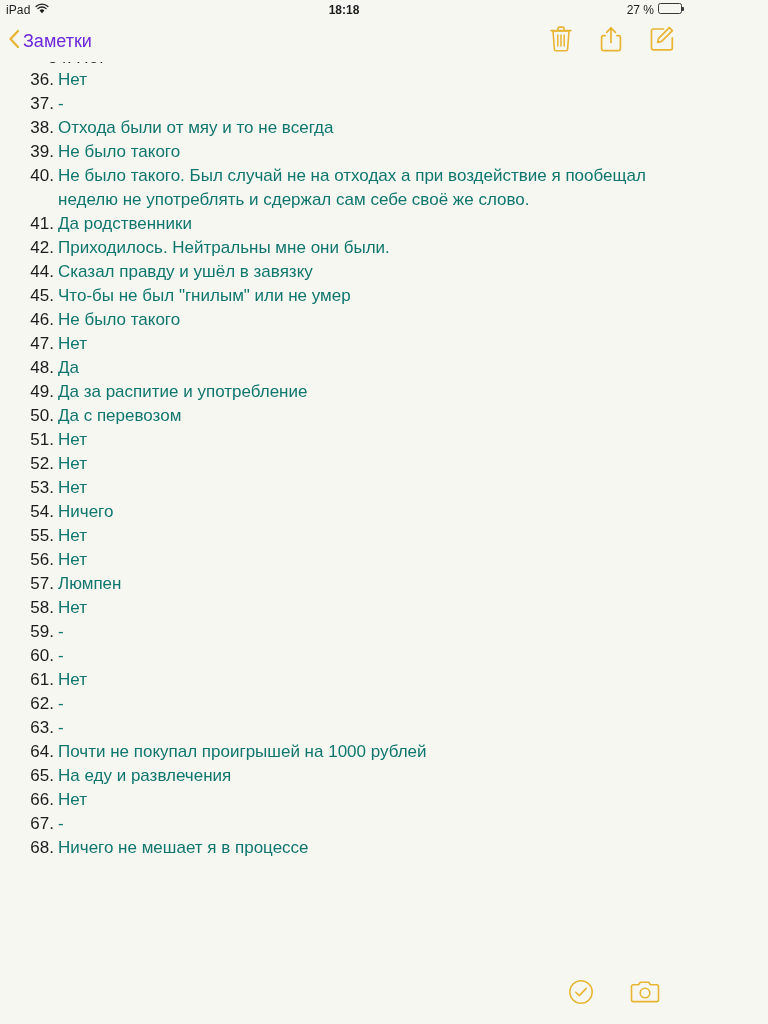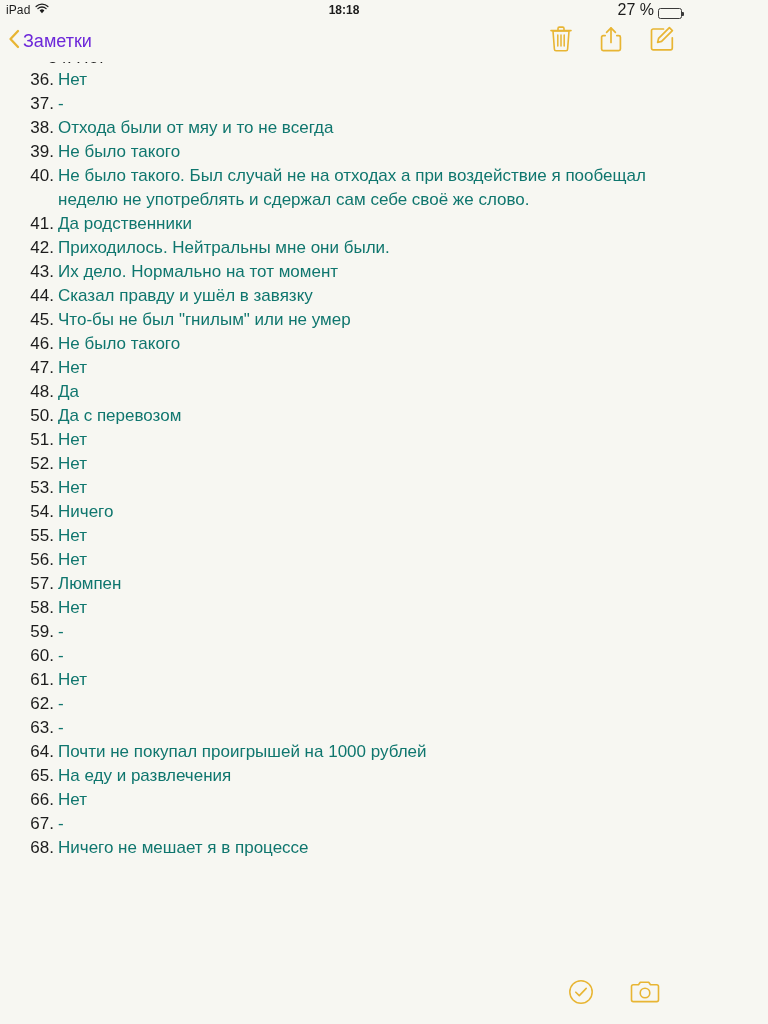--- a/index.html
+++ b/index.html
@@ -38,23 +38,23 @@
     position: absolute;
     left: 0; right: 0;
     text-align: center;
     font-size: 12px;
     font-weight: 600;
     pointer-events: none;
   }
   .sb-right {
     margin-left: auto;
     display: flex;
-    align-items: flex-end;
+    align-items: flex-start;
     gap: 4px;
-    font-size: 16px;
+    font-size: 12px;
   }
   .battery {
     position: relative;
     width: 24px;
     height: 11px;
     border: 1px solid #3a3a3a;
     border-radius: 2.5px;
     padding: 1px;
   }
   .battery::after {
@@ -241,42 +241,42 @@
         </li>
         <li>
           <span class="num">41.</span>
           <span class="txt">Да родственники</span>
         </li>
         <li>
           <span class="num">42.</span>
           <span class="txt">Приходилось. Нейтральны мне они были.</span>
         </li>
         <li>
-          <span class="num">43.</span>
-          <span class="txt">Их дело. Нормально на тот момент</span>
-        </li>
-        <li>
           <span class="num">44.</span>
           <span class="txt">Сказал правду и ушёл в завязку</span>
         </li>
         <li>
           <span class="num">45.</span>
           <span class="txt">Что-бы не был "гнилым" или не умер</span>
         </li>
         <li>
           <span class="num">46.</span>
           <span class="txt">Не было такого</span>
         </li>
         <li>
           <span class="num">47.</span>
           <span class="txt">Нет</span>
         </li>
         <li>
           <span class="num">48.</span>
           <span class="txt">Да</span>
+        </li>
+        <li>
+          <span class="num">49.</span>
+          <span class="txt">Да за распитие и употребление</span>
         </li>
         <li>
           <span class="num">50.</span>
           <span class="txt">Да с перевозом</span>
         </li>
         <li>
           <span class="num">51.</span>
           <span class="txt">Нет</span>
         </li>
         <li>

